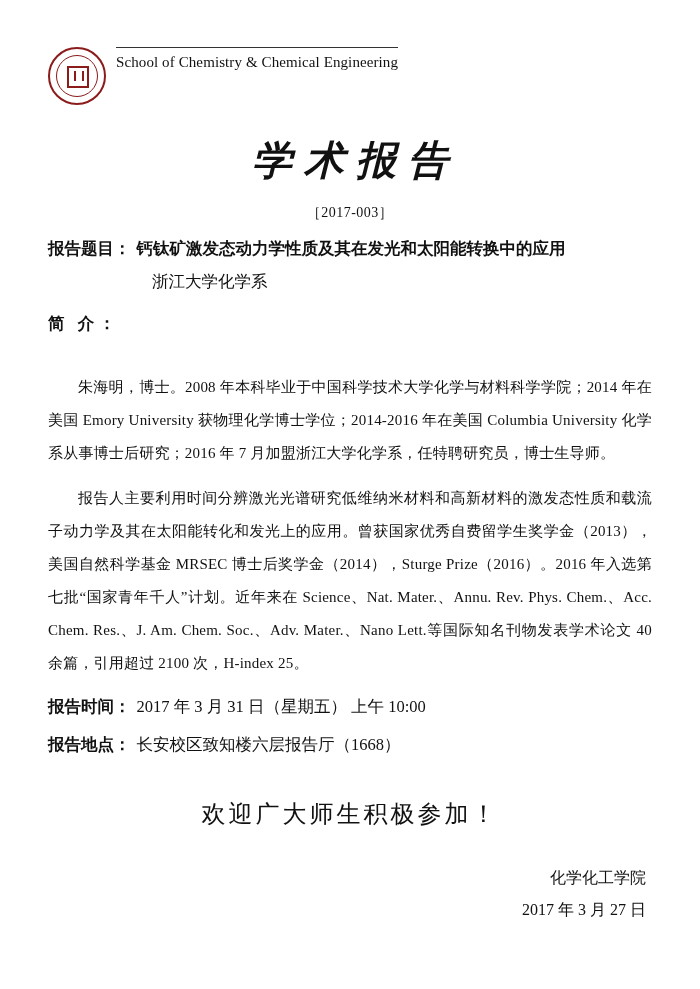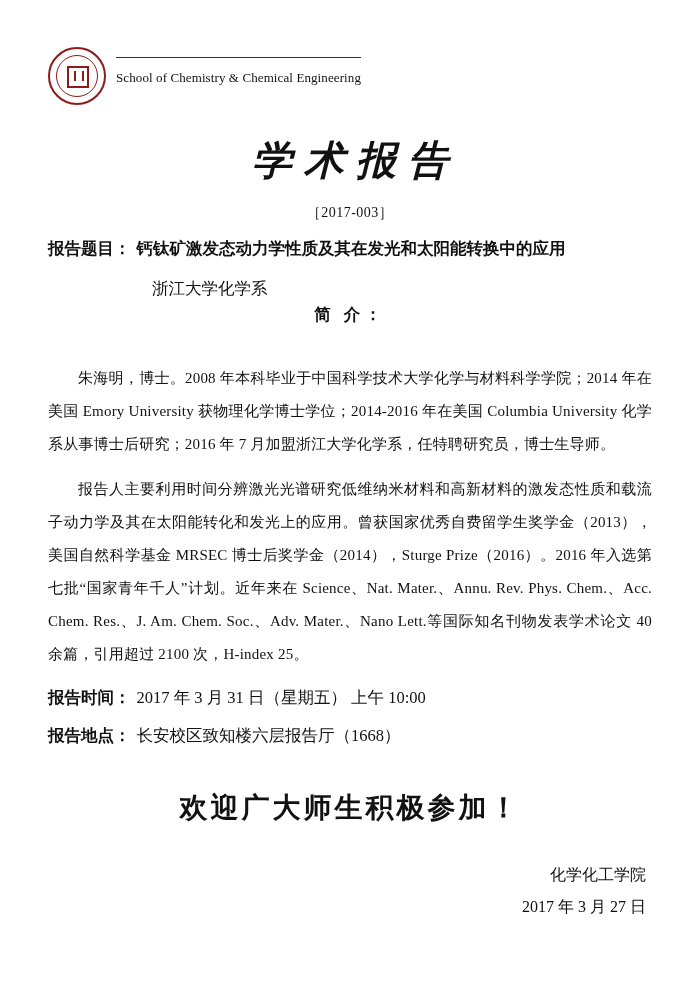--- a/index.html
+++ b/index.html
@@ -79,26 +79,26 @@
     color: #111;
     line-height: 34px;
     font-family: "Liberation Serif", "DejaVu Serif", serif;
   }
   .logo-cn .sup {
     font-size: 9px;
     vertical-align: super;
     letter-spacing: 0;
   }
   .logo-en {
-    font-size: 13px;
+    font-size: 15px;
     letter-spacing: 0.1px;
     color: #111;
     border-top: 1px solid #333;
-    padding-top: 12px;
-    margin-top: 12px;
+    padding-top: 6px;
+    margin-top: 2px;
     font-family: "Liberation Serif", "DejaVu Serif", serif;
     white-space: nowrap;
   }
 
   
   .doc-title {
     text-align: center;
     font-size: 40px;
     font-weight: 700;
     letter-spacing: 12px;
@@ -135,27 +135,27 @@
     font-weight: 400;
   }
   .field-value.bold {
     font-weight: 700;
     text-align: center;
   }
   .field-sub {
     margin-left: 104px;
     font-size: 16.5px;
     line-height: 30px;
-    margin-top: 12px;
+    margin-top: 5px;
   }
   .field-label-only {
     font-weight: 700;
     font-size: 16.5px;
     letter-spacing: 4.5px;
-    text-align: center;
+    margin-top: 16px;
   }
 
   
   .para {
     font-size: 15px;
     line-height: 33px;
     text-align: justify;
     text-justify: inter-ideograph;
     text-indent: 2em;
     margin-top: 12px;
@@ -174,22 +174,22 @@
   }
   .foot-field .field-label {
     font-weight: 700;
   }
   .foot-field .field-value {
     margin-left: 6px;
   }
 
   .welcome {
     text-align: center;
-    font-size: 28px;
-    font-weight: 700;
+    font-size: 24px;
+    font-weight: 400;
     letter-spacing: 3px;
     margin-top: 42px;
     font-family: "DejaVu Serif", "Liberation Serif", serif;
   }
 
   .sign {
     text-align: right;
     font-size: 16px;
     margin-top: 32px;
     line-height: 32px;

